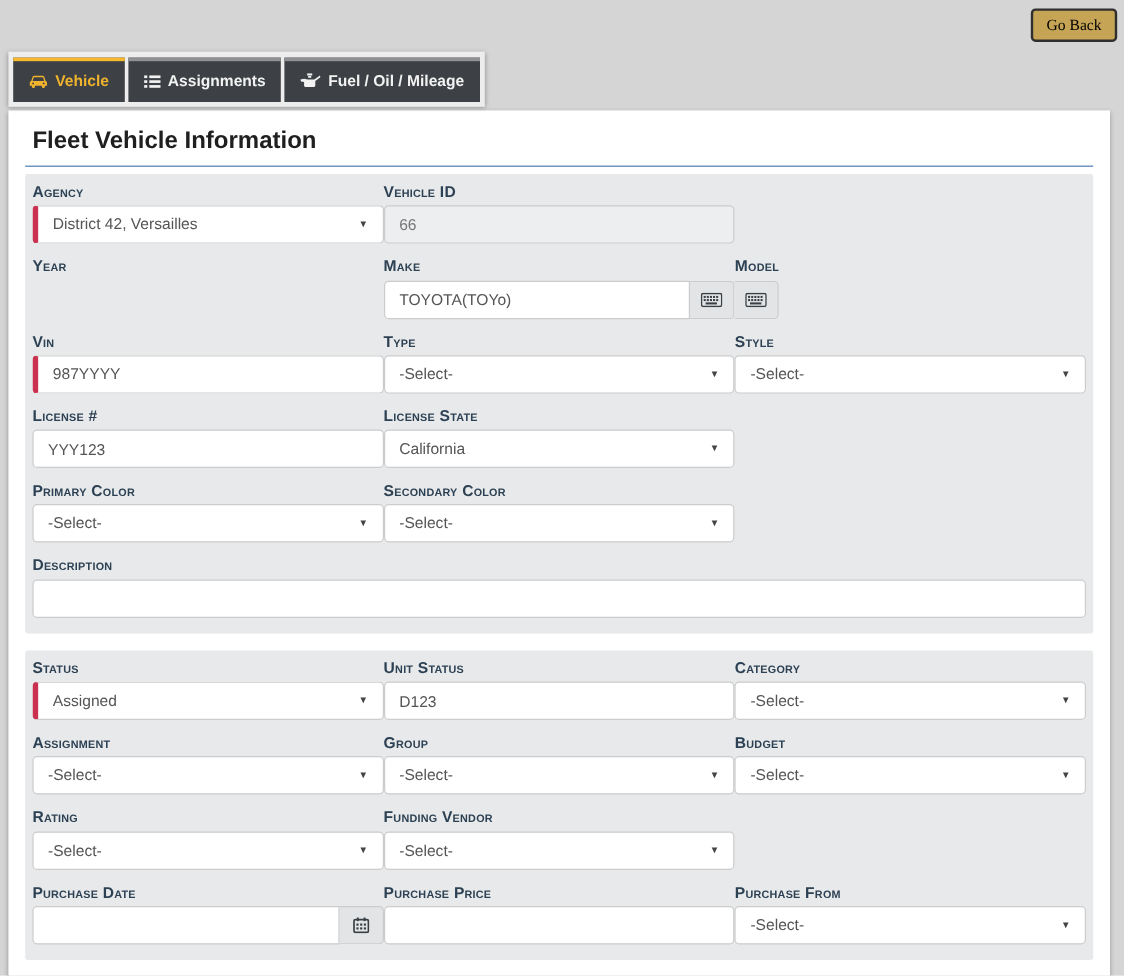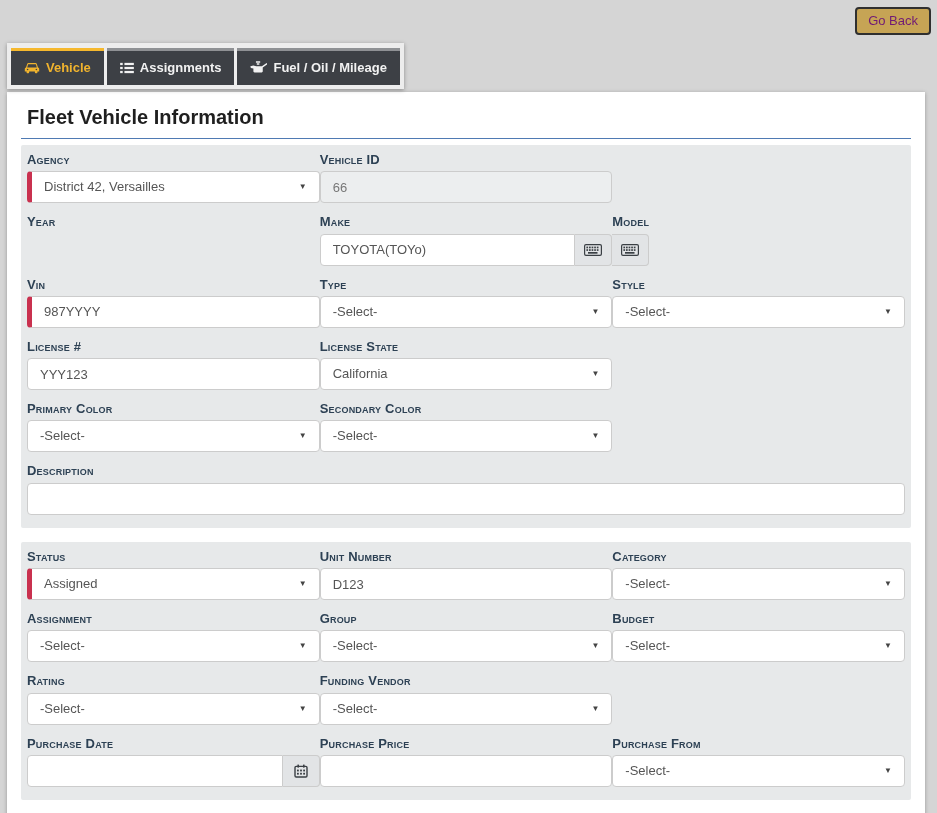--- a/index.html
+++ b/index.html
@@ -9,23 +9,23 @@
     font-family: "Liberation Sans", "DejaVu Sans", sans-serif;
     position: relative;
   }
 
   
   .go-back-btn {
     position: absolute; top: 7px; right: 6px;
     background: #c6a455;
     border: 2px solid #2f2f2f;
     border-radius: 4px;
-    color: #701a75;
+    color: #000000;
     font-size: 13px;
-    font-family: Liberation Sans, sans-serif;
+    font-family: Liberation Serif, serif;
     padding: 5px 11px 6px;
     cursor: pointer;
     line-height: 1;
   }
 
   
   .tab-strip {
     position: absolute; top: 43px; left: 7px;
     background: #ededed;
     padding: 5px 4px 4px 4px;
@@ -326,21 +326,21 @@
   <div class="form-section">
     <div class="frow">
       <div class="field">
         <label class="flabel">Status</label>
         <div class="ctl sel required">
           <span class="sel-value">Assigned</span>
           <span class="caret">▼</span>
         </div>
       </div>
       <div class="field">
-        <label class="flabel">Unit Number</label>
+        <label class="flabel">Unit Status</label>
         <input class="ctl" value="D123" style="">
       </div>
       <div class="field">
         <label class="flabel">Category</label>
         <div class="ctl sel">
           <span class="sel-value">-Select-</span>
           <span class="caret">▼</span>
         </div>
       </div>
     </div>

